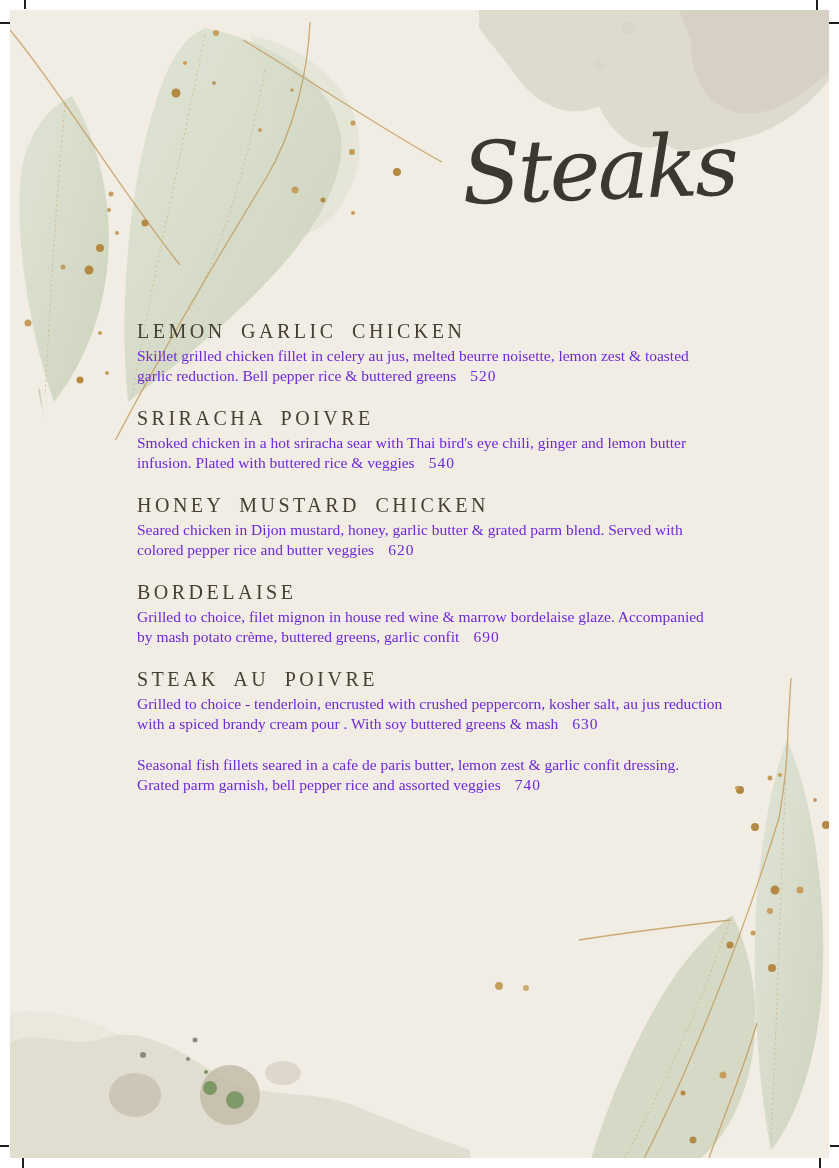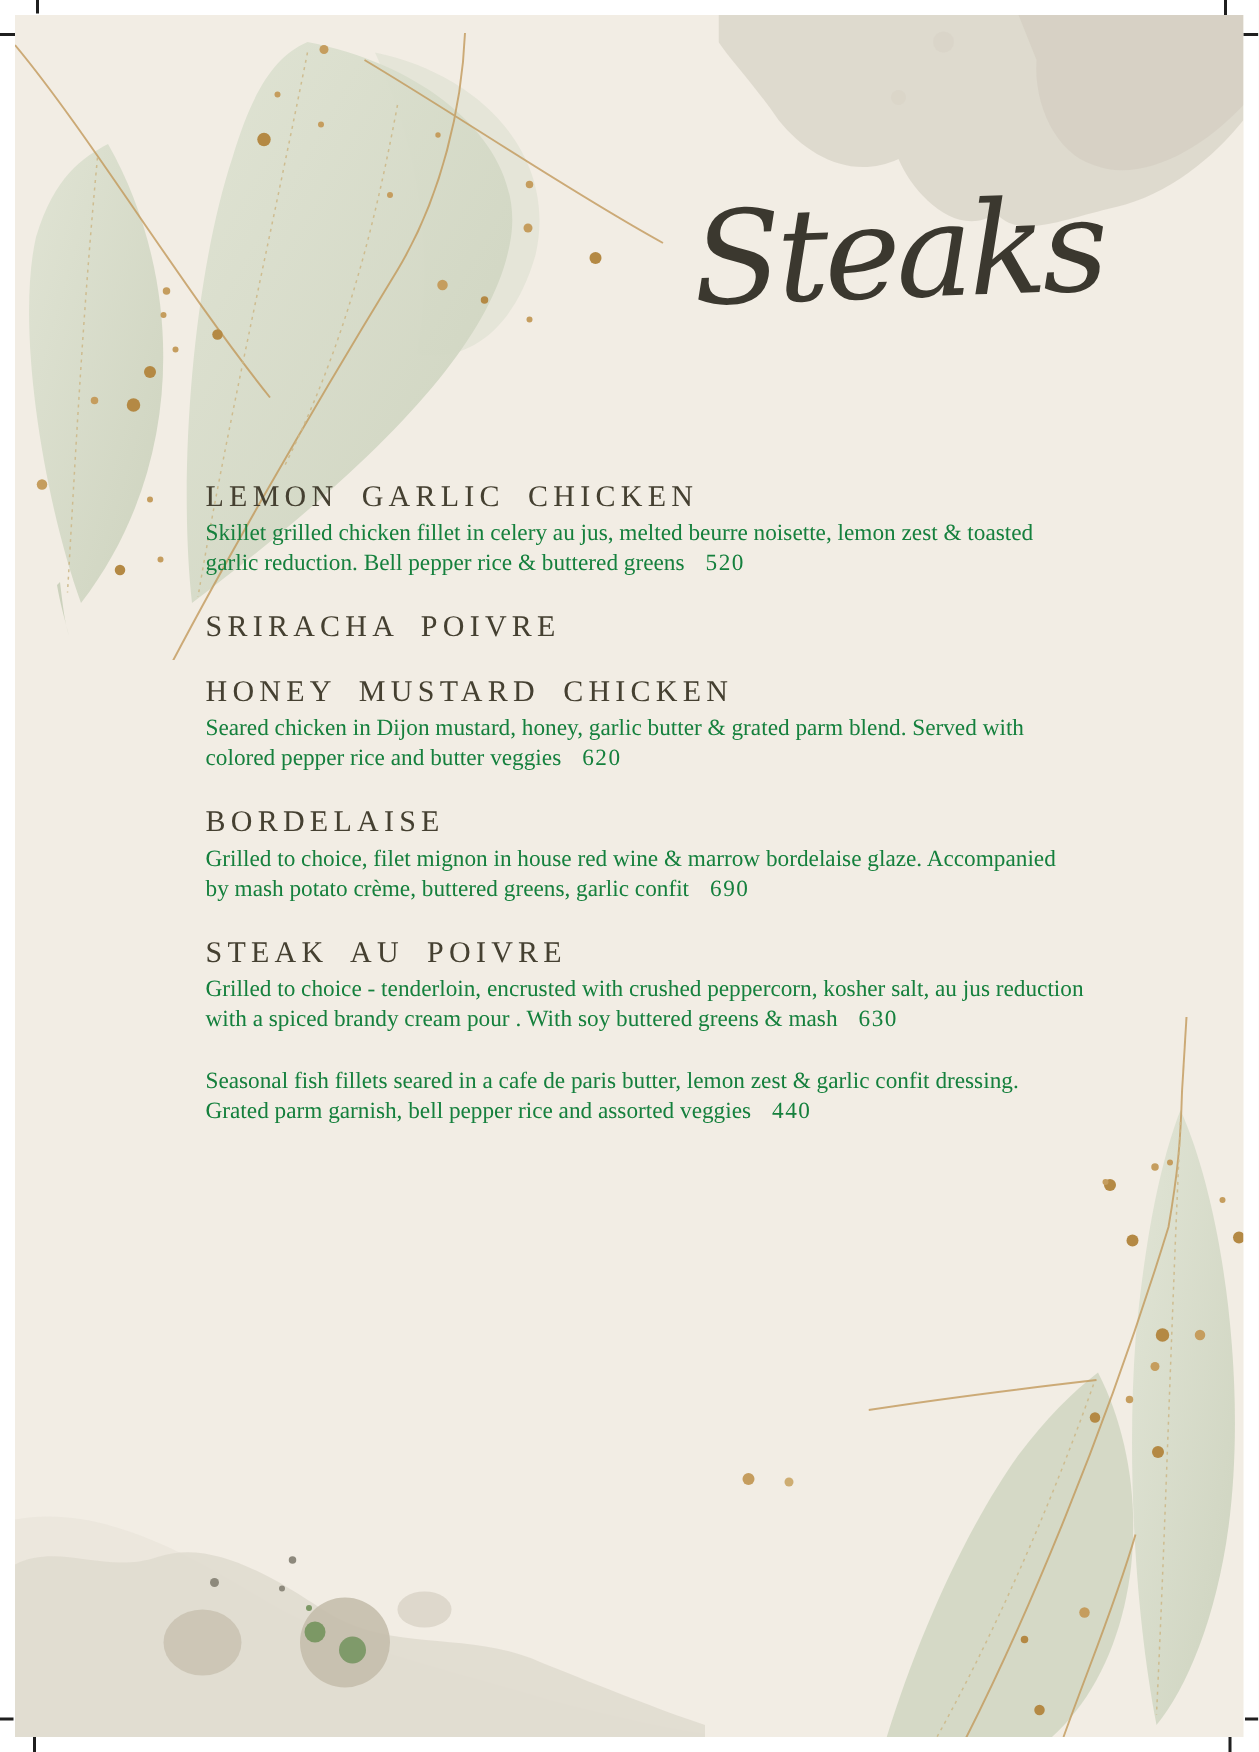--- a/index.html
+++ b/index.html
@@ -14,21 +14,21 @@
   .script-title{position:absolute;left:452px;top:112px;margin:0;
         font-family:"DejaVu Serif", serif;font-style:italic;font-weight:400;
         font-size:86px;line-height:1.1;letter-spacing:-3px;color:#3b382f;
         transform:rotate(-2deg);}
 
   .menu{position:absolute;left:127px;top:310px;width:586px;}
   .item{margin:0 0 21px 0;}
   .item h2{margin:0 0 4px 0;font-family:"Liberation Serif", serif;font-weight:400;
         font-size:20px;line-height:22px;letter-spacing:3.5px;word-spacing:7px;
         color:#454031;}
-  .item p{margin:0;font-size:15.5px;line-height:20px;color:#15803d;}
+  .item p{margin:0;font-size:15.5px;line-height:20px;color:#6d28d9;}
   .price{margin-left:14px;letter-spacing:1px;}
   .sparkle{display:inline-block;margin-left:8px;font-family:"DejaVu Sans", sans-serif;
         font-size:14px;color:#d2a43c;letter-spacing:0;vertical-align:2px;
         text-shadow:0 0 2px #e6c887;}
 </style>
 </head>
 <body>
 
 <div class="sheet">
 
@@ -162,38 +162,39 @@
 
     <div class="menu">
 
       <section class="item">
         <h2><span>LEMON GARLIC CHICKEN</span></h2>
         <p><span>Skillet grilled chicken fillet in celery au jus, melted beurre noisette, lemon zest &amp; toasted garlic reduction. Bell pepper rice &amp; buttered greens</span><span class="price">520</span></p>
       </section>
 
       <section class="item">
         <h2><span>SRIRACHA POIVRE</span></h2>
+        <p><span>Smoked chicken in a hot sriracha sear with Thai bird's eye chili, ginger and lemon butter infusion. Plated with buttered rice &amp; veggies</span><span class="price">540</span></p>
       </section>
 
       <section class="item">
         <h2><span>HONEY MUSTARD CHICKEN</span></h2>
         <p><span>Seared chicken in Dijon mustard, honey, garlic butter &amp; grated parm blend. Served with colored pepper rice and butter veggies</span><span class="price">620</span></p>
       </section>
 
 
       <section class="item">
         <h2><span>BORDELAISE</span></h2>
         <p><span>Grilled to choice, filet mignon in house red wine &amp; marrow bordelaise glaze. Accompanied  by mash potato crème, buttered greens, garlic confit</span><span class="price">690</span></p>
       </section>
 
       <section class="item">
         <h2><span>STEAK AU POIVRE</span></h2>
         <p><span>Grilled to choice - tenderloin, encrusted with crushed peppercorn, kosher salt, au jus reduction with a spiced brandy cream pour . With soy buttered greens &amp; mash</span><span class="price">630</span></p>
       </section>
 
 
       <section class="item">
-        <p><span>Seasonal fish fillets seared in a cafe de paris butter, lemon zest &amp; garlic confit dressing. Grated parm garnish, bell pepper rice and assorted veggies</span><span class="price">440</span></p>
+        <p><span>Seasonal fish fillets seared in a cafe de paris butter, lemon zest &amp; garlic confit dressing. Grated parm garnish, bell pepper rice and assorted veggies</span><span class="price">740</span></p>
       </section>
 
     </div>
   </div>
 </div>
 
 </body></html>

